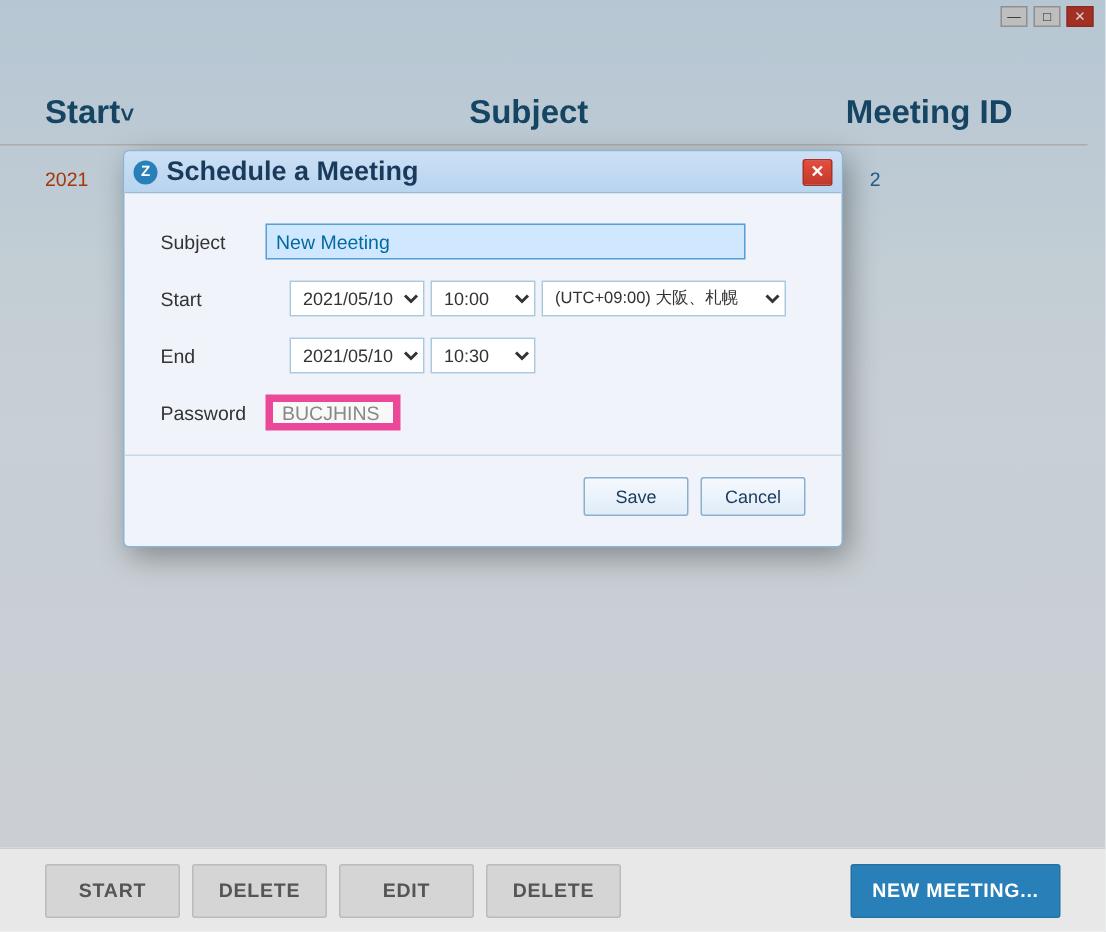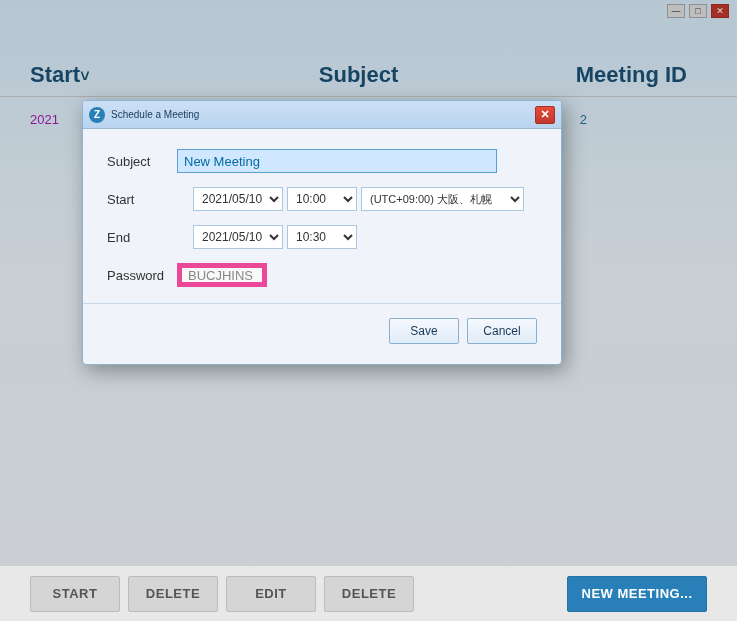--- a/index.html
+++ b/index.html
@@ -39,21 +39,21 @@
       font-size: 9px;
       color: #333;
     }
     .win-btn.close { background: #c0392b; border-color: #a93226; color: white; }
 
     
     .col-headers {
       position: absolute;
       top: 62px;
       left: 0;
-      right: 0;
+      right: 12px;
       display: flex;
       padding: 0 30px;
       border-bottom: 1px solid #ccc;
       padding-bottom: 8px;
     }
     .col-header {
       font-size: 22px;
       font-weight: bold;
       color: #1a5276;
       flex: 1;
@@ -66,21 +66,21 @@
       font-size: 16px;
       color: #1a5276;
     }
 
     
     .date-row {
       position: absolute;
       top: 112px;
       left: 30px;
       font-size: 13px;
-      color: #a21caf;
+      color: #c2410c;
     }
 
     
     .meeting-id-partial {
       position: absolute;
       top: 112px;
       right: 150px;
       font-size: 13px;
       color: #2471a3;
     }
@@ -154,23 +154,24 @@
       background: #2980b9;
       border-radius: 50%;
       display: flex;
       align-items: center;
       justify-content: center;
       color: white;
       font-size: 10px;
       font-weight: bold;
     }
     .modal-title {
-      font-size: 10px;
+      font-size: 18px;
       color: #1a3a5c;
       flex: 1;
+      font-weight: bold;
     }
     .modal-close {
       width: 20px;
       height: 18px;
       background: linear-gradient(180deg, #e74c3c, #c0392b);
       border: 1px solid #a93226;
       border-radius: 2px;
       display: flex;
       align-items: center;
       justify-content: center;

